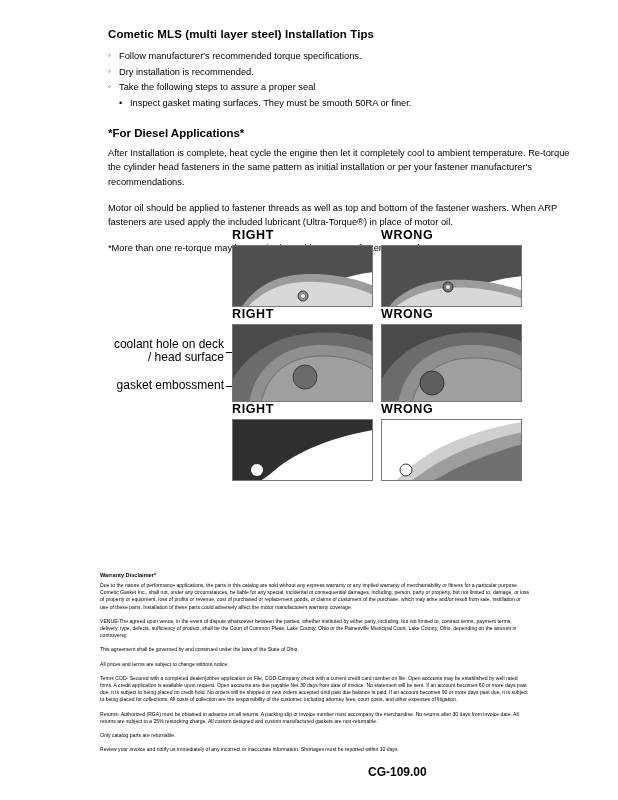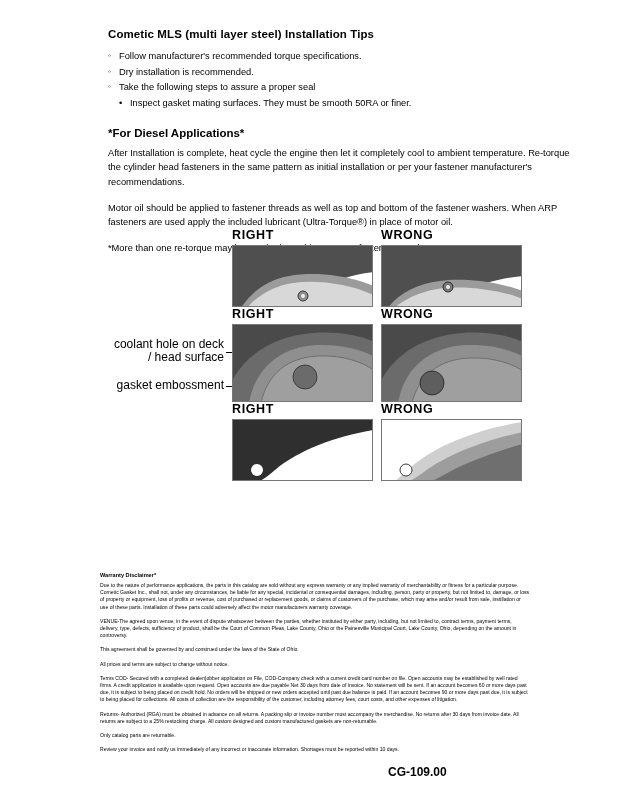--- a/index.html
+++ b/index.html
@@ -156,21 +156,21 @@
     margin: 0 0 4px 0;
   }
   .warranty p {
     font-size: 5.1px;
     line-height: 7.2px;
     margin: 0 0 7px 0;
     text-align: left;
   }
   .docnum {
     position: absolute;
-    left: 388px;
+    left: 368px;
     top: 765px;
     font-size: 12px;
     font-weight: bold;
   }
 </style>
 </head>
 <body>
 
 <div class="page">
 

